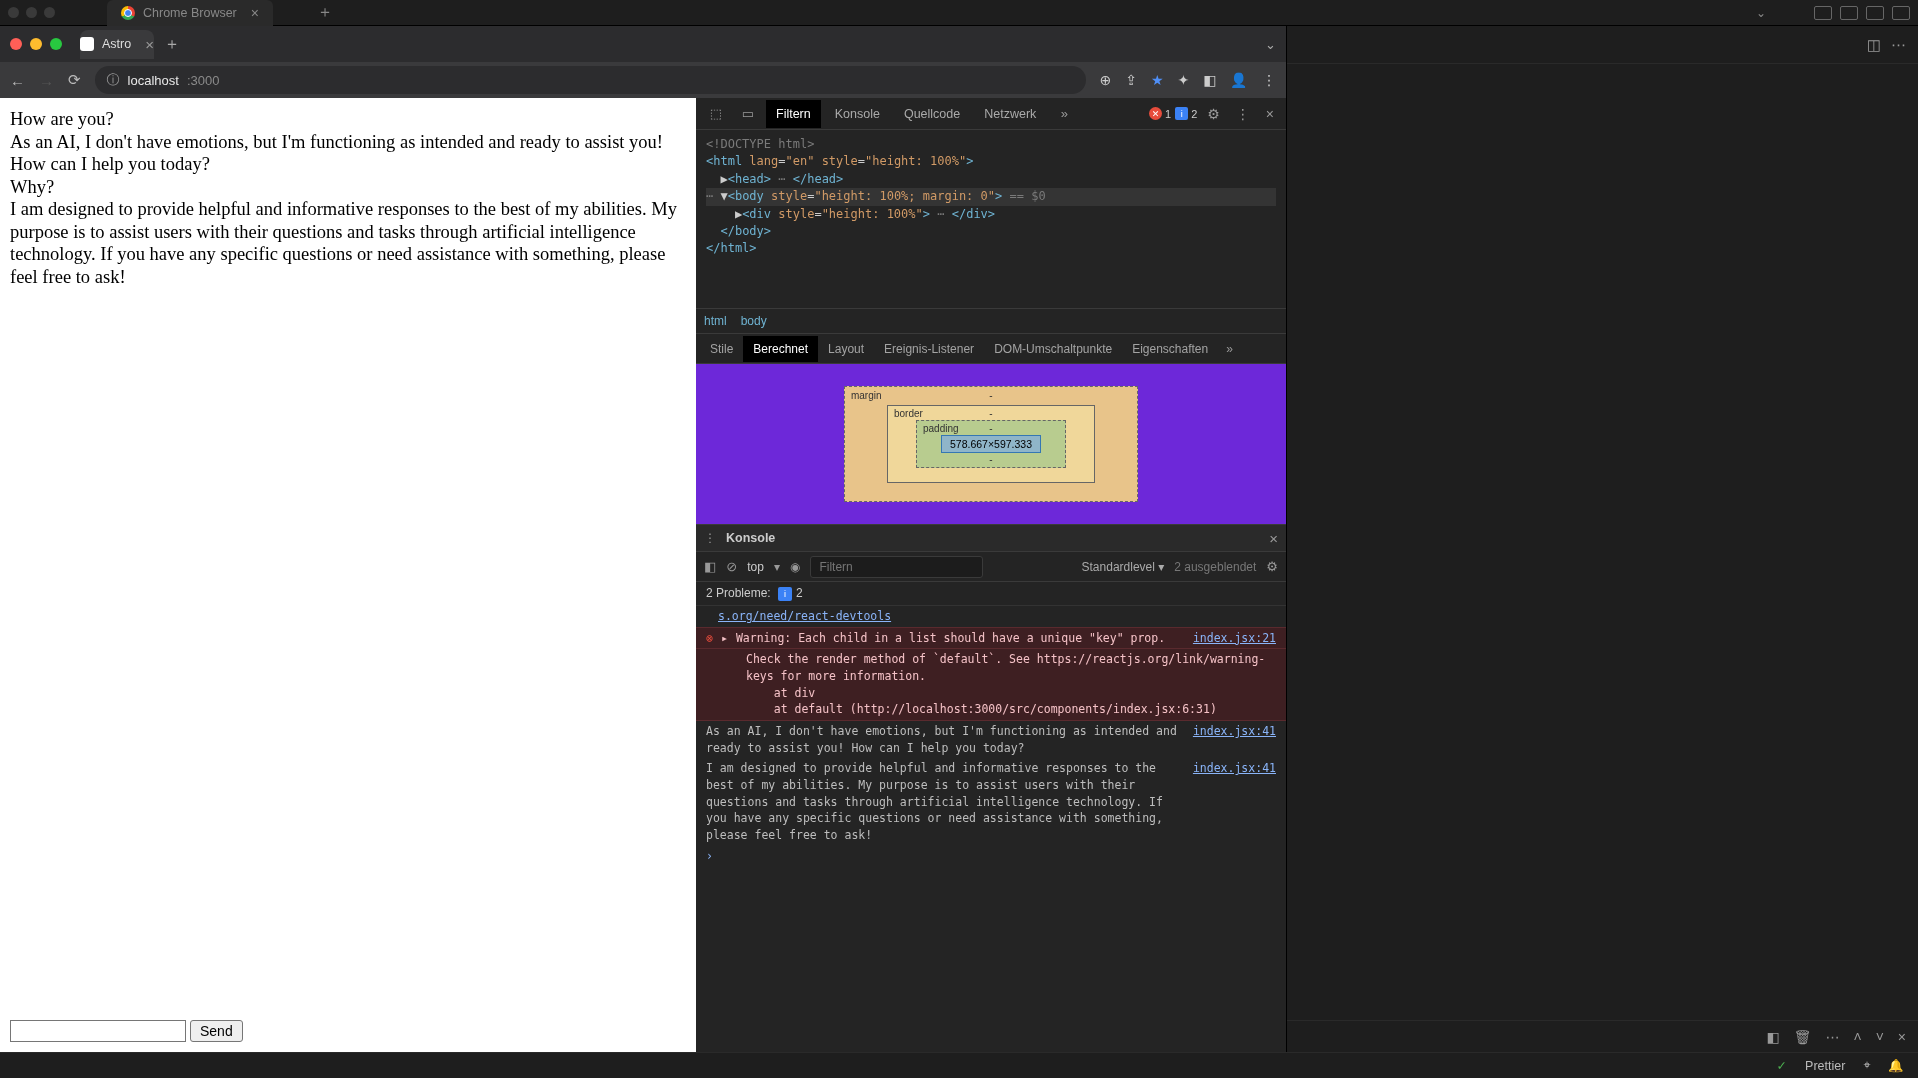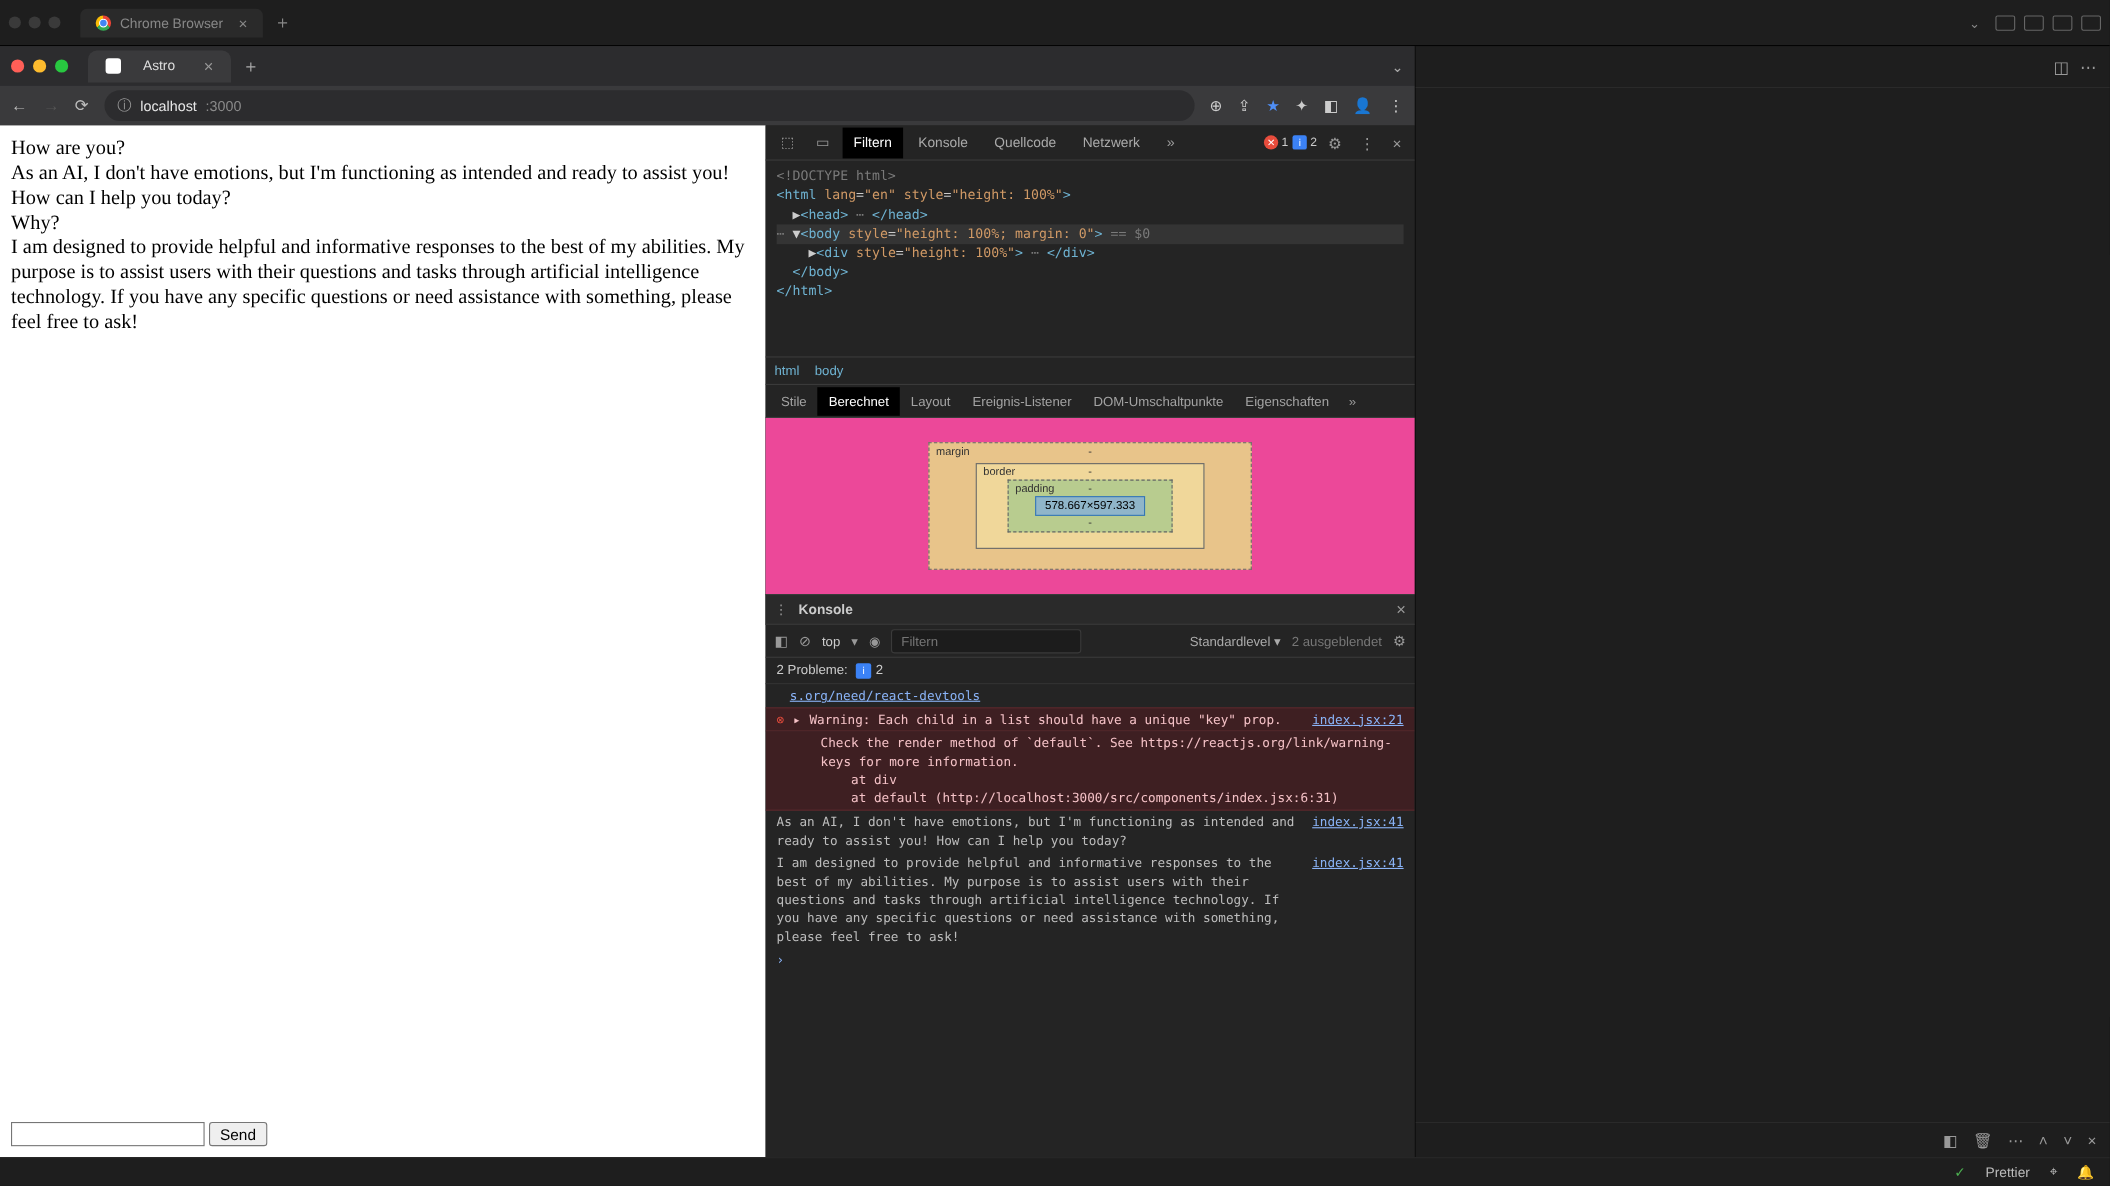--- a/index.html
+++ b/index.html
@@ -1,41 +1,41 @@
 <!DOCTYPE html>
 <html><head>
 <meta charset="utf-8">
 <style>
 * { margin:0; padding:0; box-sizing:border-box; }
 html,body { height:100%; font-family:-apple-system,BlinkMacSystemFont,Segoe UI,sans-serif; background:#181818; color:#ccc; overflow:hidden; }
 
 
 .shell { display:flex; flex-direction:column; height:100%; }
-.outer-tabbar { height:42px; background:#1e1e1e; display:flex; align-items:center; padding:0 8px; color:#888; font-size:12.5px; border-bottom:1px solid #000; }
+.outer-tabbar { height:26px; background:#1e1e1e; display:flex; align-items:center; padding:0 8px; color:#888; font-size:12.5px; border-bottom:1px solid #000;gap:34px; }
 .outer-tabbar .dots { display:flex; gap:7px; margin-right:18px; }
 .outer-tabbar .dot { width:11px; height:11px; border-radius:50%; background:#3a3a3a; }
 .outer-tabbar .tab { display:flex; align-items:center; gap:8px; background:#2a2a2a; padding:5px 14px; border-radius:6px 6px 0 0; }
 .outer-tabbar .tab .chrome-icon { width:14px; height:14px; border-radius:50%; background:conic-gradient(#ea4335 0 120deg,#34a853 120deg 240deg,#fbbc05 240deg 360deg); position:relative; }
 .outer-tabbar .tab .chrome-icon::after { content:''; position:absolute; inset:3px; background:#4285f4; border-radius:50%; border:1.5px solid #fff; }
 .outer-tabbar .tab .close { color:#888; font-size:14px; margin-left:6px; }
 .outer-tabbar .plus { margin-left:10px; color:#888; font-size:16px; }
 .outer-tabbar .spacer { flex:1; }
 .outer-tabbar .chev { color:#888; font-size:12px; margin-right:14px; }
 .outer-right-icons { display:flex; gap:8px; }
 .outer-right-icons .ico { width:18px; height:14px; border:1.5px solid #666; border-radius:2px; }
 
 .body-row { flex:1; display:flex; min-height:0; }
 
 
 .chrome-window { flex:0 0 1287px; display:flex; flex-direction:column; background:#2b2b2b; border-right:1px solid #000; }
 .chrome-tabbar { height:36px; background:#2c2c2e; display:flex; align-items:center; padding:0 10px; }
 .traffic { display:flex; gap:8px; margin-right:18px; }
 .traffic .tc { width:12px; height:12px; border-radius:50%; }
 .tc.r{background:#ff5f57;} .tc.y{background:#febc2e;} .tc.g{background:#28c840;}
-.chrome-tab { display:flex; align-items:center; gap:20px; background:#3a3a3c; padding:6px 16px; border-radius:8px 8px 0 0; color:#ddd; font-size:12.5px; }
+.chrome-tab { display:flex; align-items:center; gap:8px; background:#3a3a3c; padding:6px 0; border-radius:8px 8px 0 0; color:#ddd; font-size:12.5px; }
 .chrome-tab .astro-icon { width:14px; height:14px; background:#fff; border-radius:3px; position:relative; }
 .chrome-tab .close { color:#999; font-size:15px; margin-left:6px; }
 .chrome-tabbar .plus { margin-left:10px; color:#aaa; font-size:16px; }
 .chrome-tabbar .spacer { flex:1; }
 .chrome-tabbar .chev { color:#aaa; font-size:13px; }
 
 .chrome-toolbar { height:36px; background:#3a3a3c; display:flex; align-items:center; padding:0 10px; gap:14px; color:#ccc; }
 .chrome-toolbar .nav-ico { font-size:15px; color:#bbb; }
 .chrome-toolbar .nav-ico.dis { color:#555; }
 .chrome-toolbar .url { flex:1; display:flex; align-items:center; gap:8px; background:#2c2c2e; padding:5px 12px; border-radius:20px; font-size:13px; }
@@ -70,21 +70,21 @@
 .dt-elements .sel { background:#343434; }
 .c-t{color:#6fb3d2;} .c-a{color:#d19a66;} .c-str{color:#d19a66;} .c-dim{color:#7a7a7a;}
 
 .dt-crumbs { height:26px; border-top:1px solid #3a3a3a; border-bottom:1px solid #3a3a3a; display:flex; align-items:center; padding:0 8px; gap:14px; font-size:12px; color:#6fb3d2; }
 
 .dt-subtabs { height:30px; display:flex; align-items:center; border-bottom:1px solid #3a3a3a; padding:0 4px; }
 .dt-subtabs .st { padding:6px 10px; color:#a3a3a3; font-size:12px; }
 .dt-subtabs .st.active { background:#000; color:#fff; }
 .dt-subtabs .more { color:#999; padding:0 8px; }
 
-.dt-box { flex:0 0 160px; display:flex; align-items:center; justify-content:center; background:#ec4899; }
+.dt-box { flex:0 0 160px; display:flex; align-items:center; justify-content:center; background:#6d28d9; }
 .box-margin { background:#e8c48a; padding:18px 42px 18px 42px; position:relative; border:1px dashed #666; }
 .box-margin .lbl { position:absolute; top:3px; left:6px; font-size:10px; color:#333; }
 .box-border { background:#f0d79a; padding:14px 28px; position:relative; border:1px solid #666; }
 .box-border .lbl { position:absolute; top:2px; left:6px; font-size:10px; color:#333; }
 .box-padding { background:#b8cc8f; padding:14px 24px; position:relative; border:1px dashed #666; }
 .box-padding .lbl { position:absolute; top:2px; left:6px; font-size:10px; color:#333; }
 .box-content { background:#8fb5c9; padding:2px 8px; font-size:10.5px; color:#000; border:1px solid #3577b3; }
 .box-dash { position:absolute; font-size:10px; color:#333; }
 
 .dt-console-hdr { height:28px; display:flex; align-items:center; border-top:1px solid #3a3a3a; border-bottom:1px solid #3a3a3a; padding:0 8px; gap:10px; background:#2a2a2a; }

